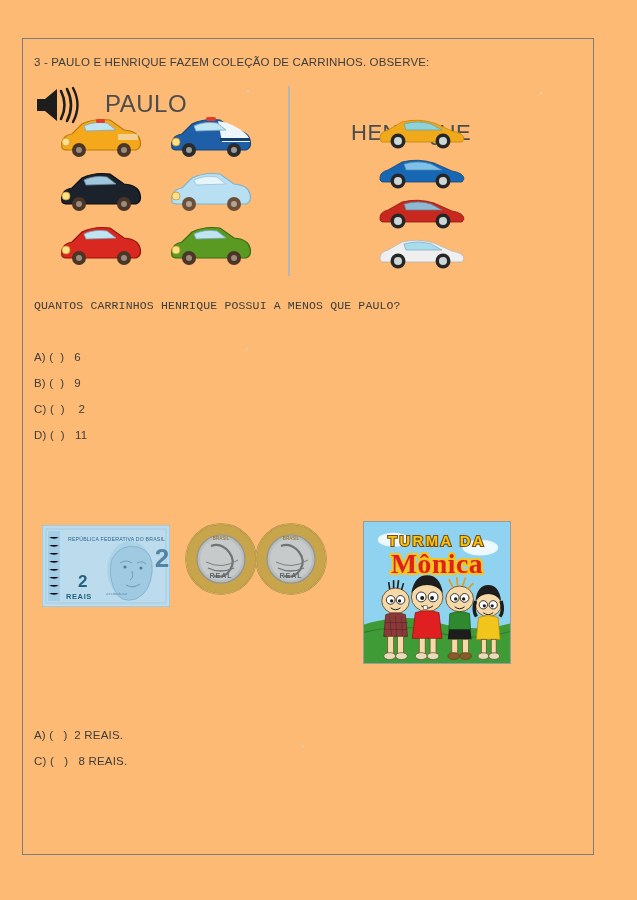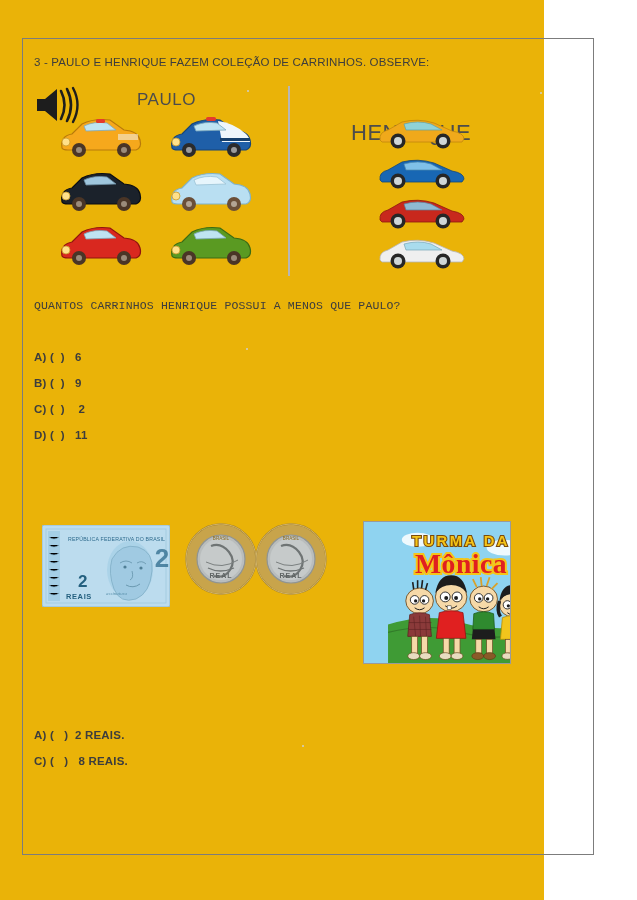--- a/index.html
+++ b/index.html
@@ -12,23 +12,23 @@
     height: 900px;
     position: relative;
     font-family: "Liberation Sans", sans-serif;
     color: #3a3a3a;
     overflow: hidden;
   }
 
   #worksheet-page {
     position: absolute;
     left: 0; top: 0;
-    width: 544px;
+    width: 637px;
     height: 900px;
-    background: #eab308;
+    background: #fdba74;
   }
 
   #page-border {
     position: absolute;
     left: 22px;
     top: 38px;
     width: 572px;
     height: 817px;
     border: 1.5px solid #7c7c7c;
     box-sizing: border-box;
@@ -52,24 +52,23 @@
     left: 33px;
     top: 85px;
     width: 52px;
     height: 40px;
   }
 
   #name-paulo {
     position: absolute;
     left: 105px;
     top: 90px;
-    font-size: 17px;
+    font-size: 24px;
     color: #4c4c4c;
     letter-spacing: 0.5px;
-    margin-left: 32px;
   }
   #name-henrique {
     position: absolute;
     left: 351px;
     top: 90px;
     font-size: 22px;
     color: #4c4c4c;
     letter-spacing: 0.5px;
     margin-top: 30px;
   }
@@ -120,21 +119,20 @@
     left: 34px;
     top: 722px;
   }
   .option-row {
     font-size: 11.5px;
     color: #3d3d3d;
     height: 26px;
     line-height: 26px;
     white-space: pre;
     letter-spacing: 0.2px;
-    font-weight: bold;
   }
   .opt-letter { display: inline-block; }
   .opt-paren  { display: inline-block; }
   .opt-value  { display: inline-block; }
 
   
   #q4-statement { left: 34px; top: 465px; width: 540px; }
 
   #money-row {
     position: absolute;
@@ -157,21 +155,20 @@
   #comic-cover {
     position: absolute;
     left: 363px;
     top: 521px;
     width: 148px;
     height: 143px;
     border: 1px solid #9a9a9a;
     box-sizing: border-box;
     overflow: hidden;
     background: #8fd3f0;
-    padding-left: 24px;
   }
 
   #q4-question { left: 34px; top: 698px; }
 
   .speck {
     position: absolute;
     background: #cfcfcf;
     border-radius: 50%;
   }
 </style>

